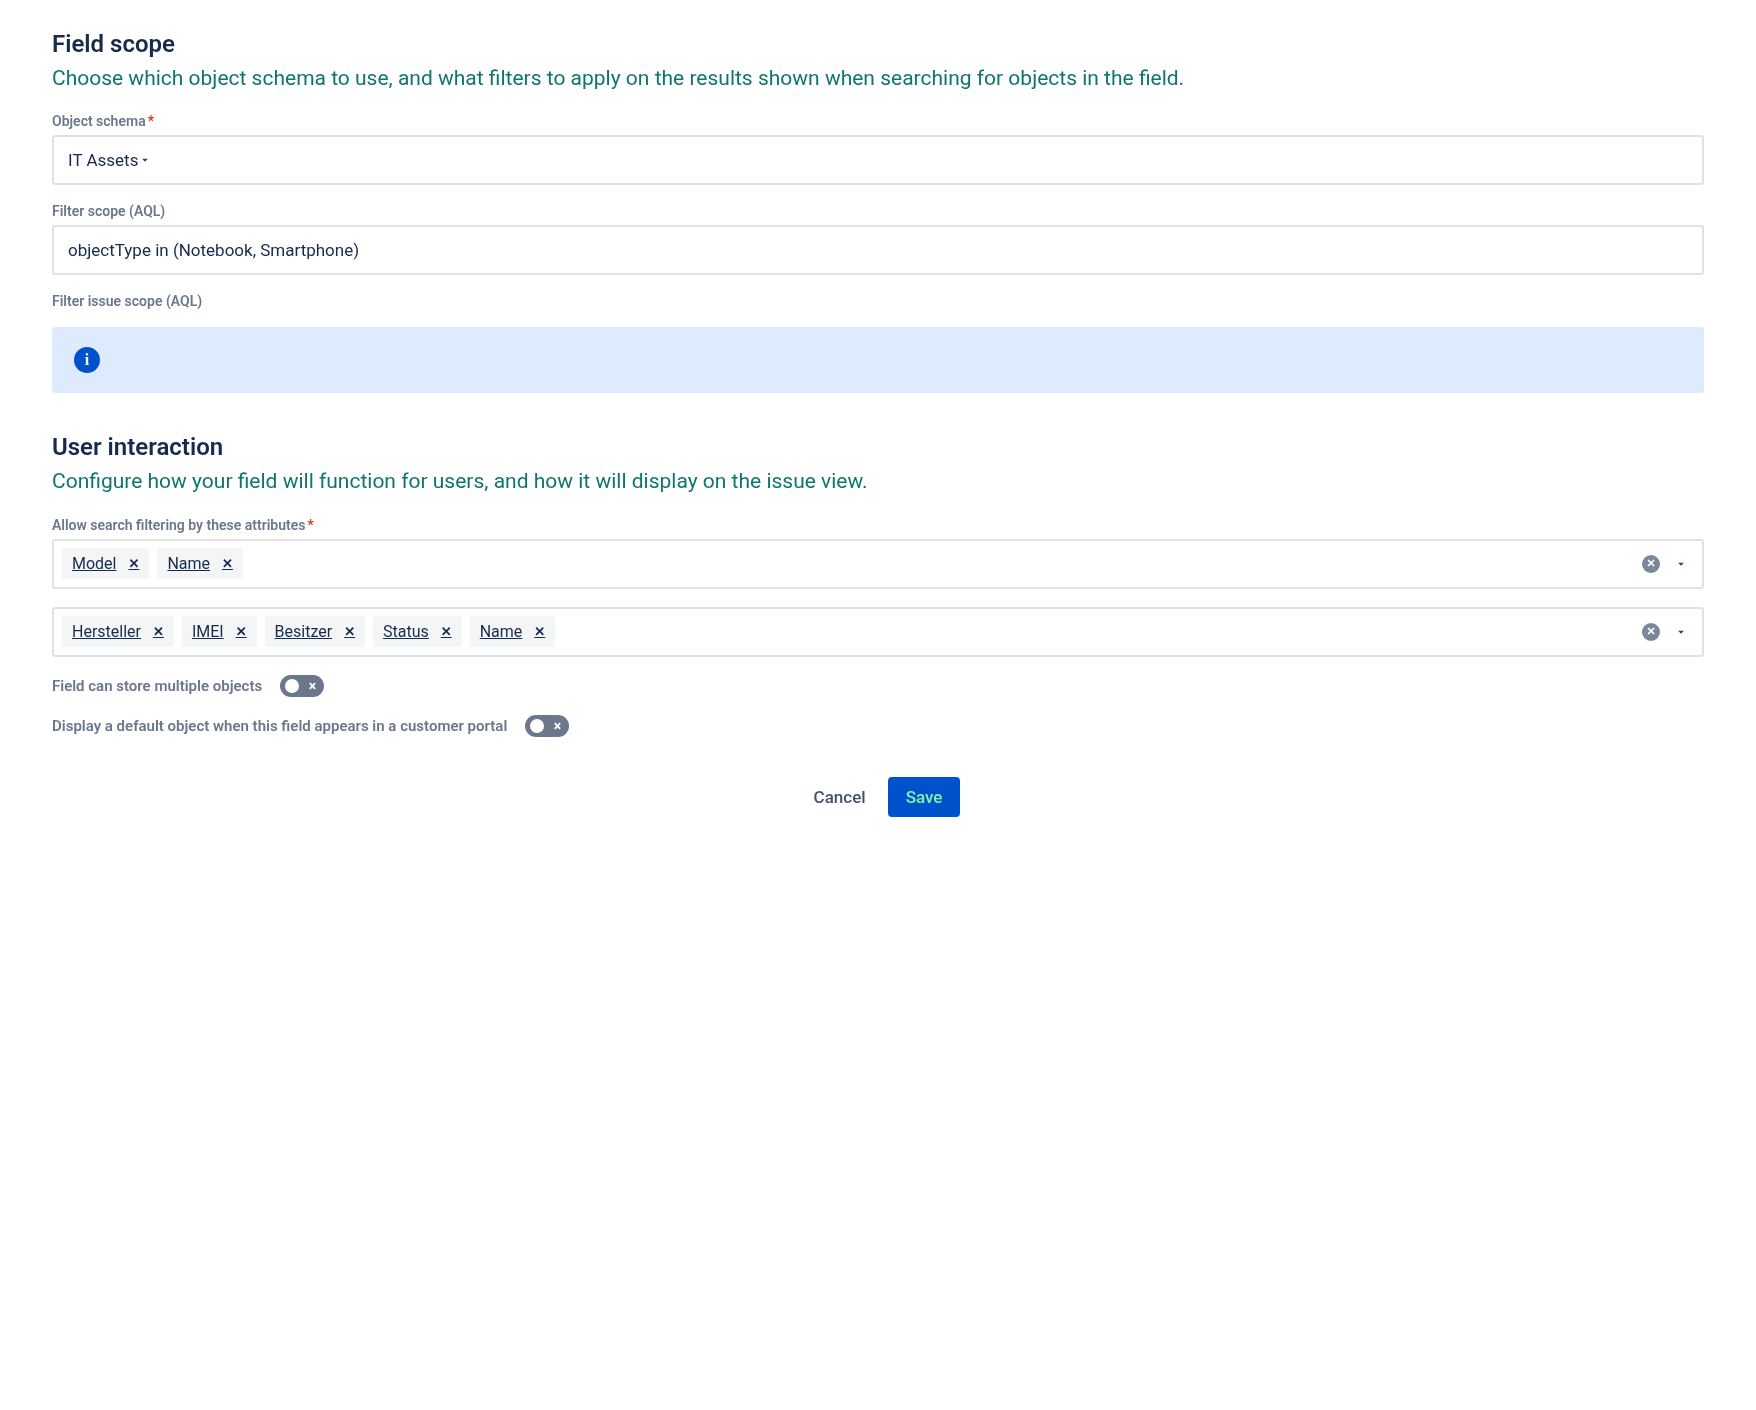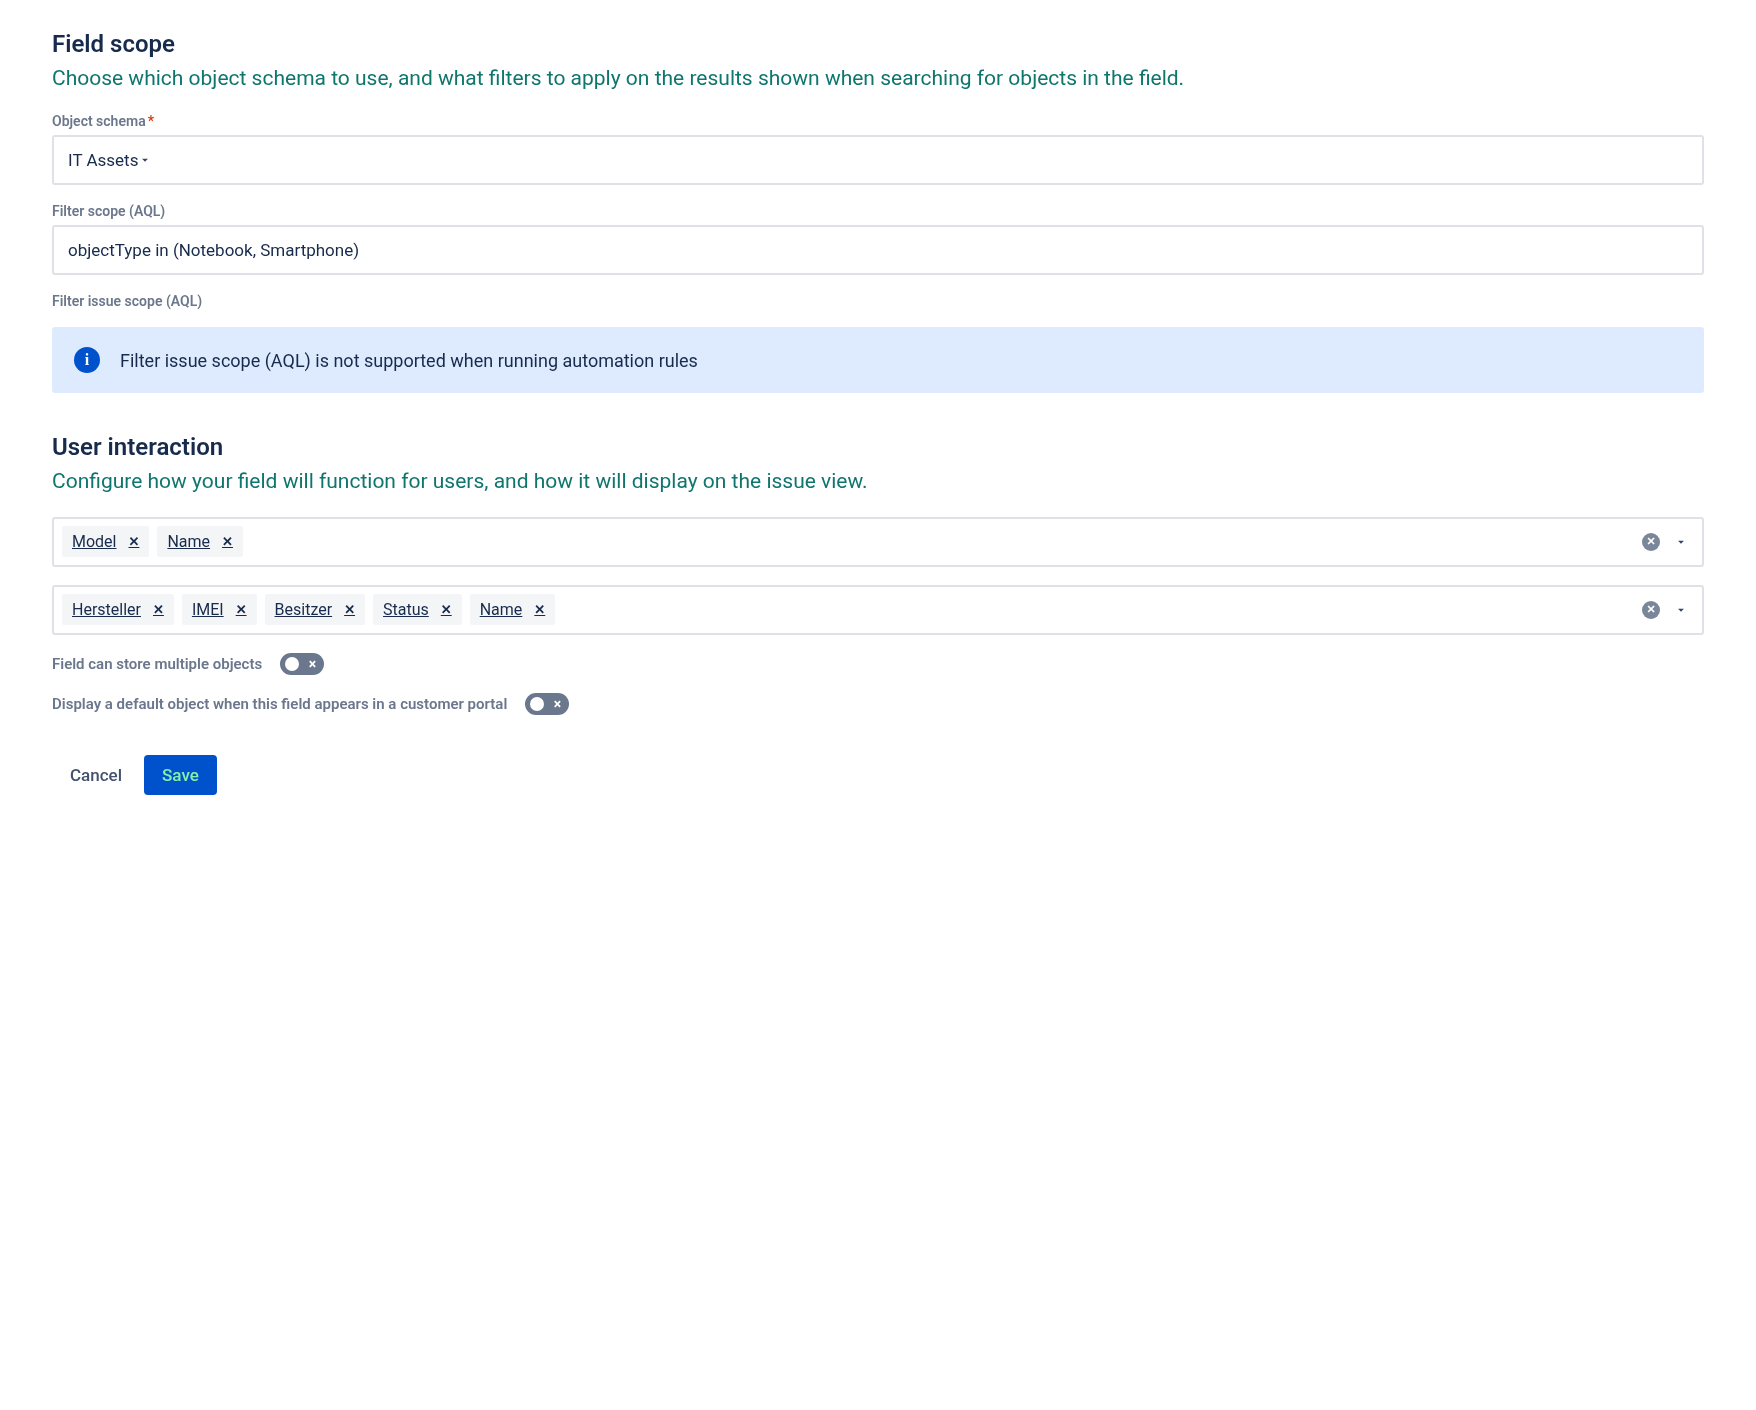--- a/index.html
+++ b/index.html
@@ -149,21 +149,21 @@
     right: 8px;
     top: 50%;
     transform: translateY(-50%);
     color: #fff;
     font-size: 14px;
     font-weight: 700;
     line-height: 1;
   }
   .footer-actions {
     display: flex;
-    justify-content: flex-start;
+    justify-content: center;
     gap: 4px;
     margin-top: 40px;
   }
   .btn {
     font-size: 17px;
     padding: 10px 18px;
     border-radius: 4px;
     border: none;
     cursor: pointer;
     font-family: inherit;
@@ -196,27 +196,29 @@
     <input class="text-input-inner" value="objectType in (Notebook, Smartphone)" style="">
   </div>
 </div>
 
 <div class="field-block">
   <label class="field-label">Filter issue scope (AQL)</label>
 </div>
 
 <div class="info-banner">
   <div class="info-icon-circle">i</div>
-  <div class="info-text">Filter issue scope (AQL) is not supported when running automation rules</div>
 </div>
 
 <h2 class="section-heading">User interaction</h2>
 <p class="section-desc">Configure how your field will function for users, and how it will display on the issue view.</p>
 
 <div class="field-block">
+  <label class="field-label">
+    <span>Allow search filtering by these attributes</span><span class="required">*</span>
+  </label>
   <div class="multi-box">
     <div class="chips" id="search-chips">
         <div class="chip">
           <span>Model</span>
           <span class="chip-x">✕</span>
         </div>
         <div class="chip">
           <span>Name</span>
           <span class="chip-x">✕</span>
         </div>

